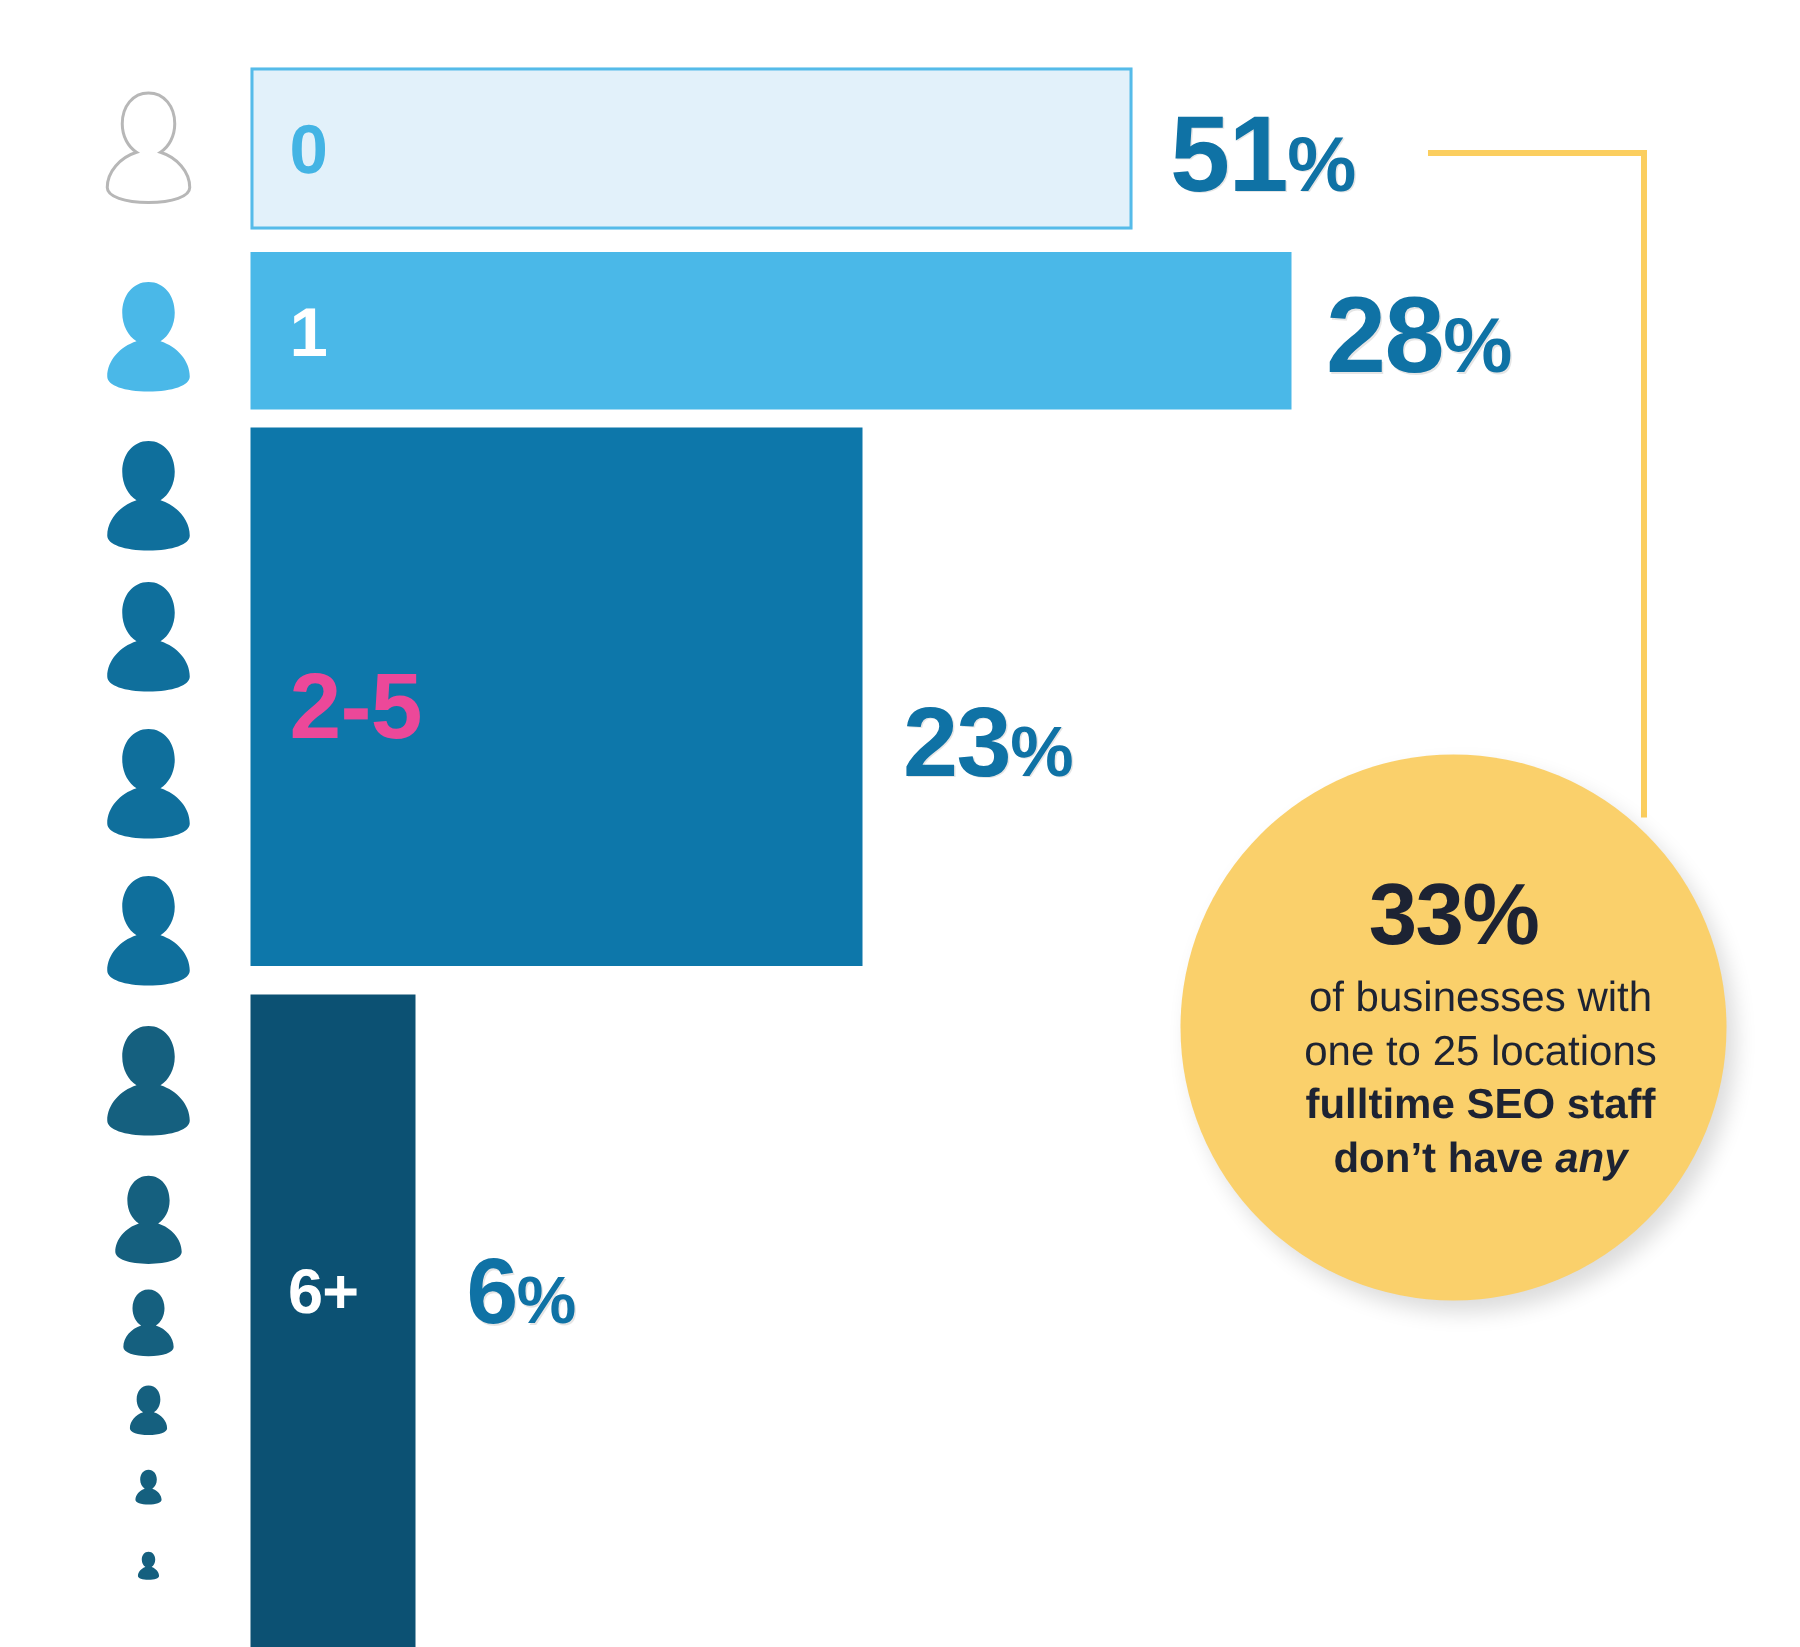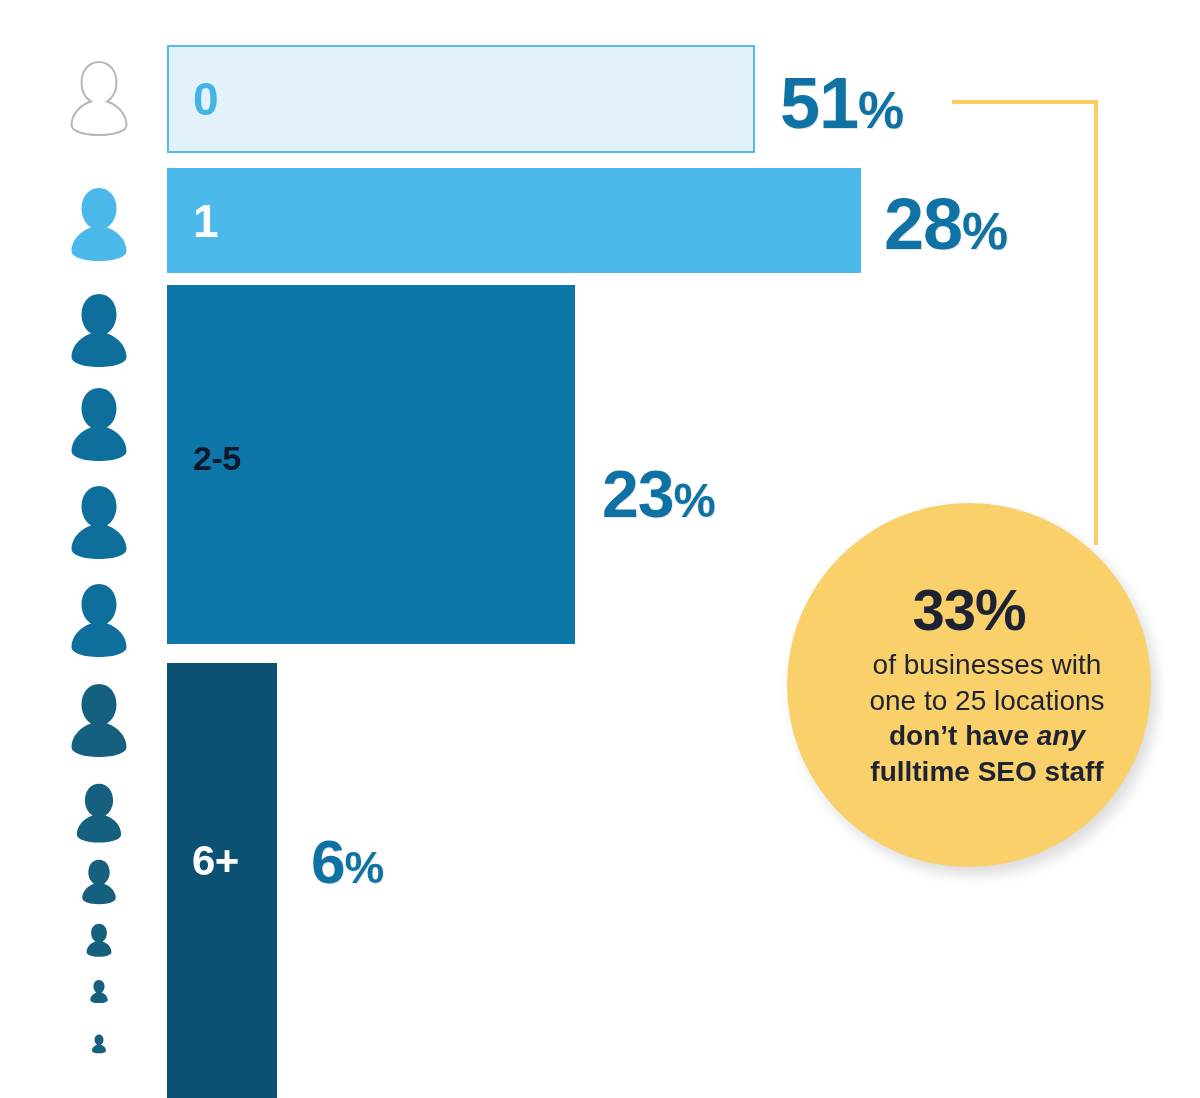--- a/index.html
+++ b/index.html
@@ -82,22 +82,22 @@
   #pct-1 { left: 884px; top: 188px; font-size: 72px; color: #0f72a5; }
 
   
   #bar-2 {
     left: 167px; top: 285px;
     width: 408px; height: 359px;
     background: #0d77aa;
   }
   #label-2 {
     left: 193px; top: 441px;
-    font-size: 34px;
-    color: #0f172a;
+    font-size: 62px;
+    color: #ec4899;
   }
   #pct-2 { left: 602px; top: 429px; font-size: 66px; color: #0f72a5; margin-top: 32px; }
 
   
   #bar-3 {
     left: 167px; top: 663px;
     width: 110px; height: 435px;
     background: #0c5173;
   }
   #label-3 {
@@ -258,19 +258,19 @@
     <span>6</span><span class="sym">%</span>
   </div>
 
   <div class="connector-h"></div>
   <div class="connector-v"></div>
 
   <div class="bubble">
     <div class="bubble-pct">33%</div>
     <div class="bubble-line">of businesses with</div>
     <div class="bubble-line">one to 25 locations</div>
+    <div class="bubble-line strong">fulltime SEO staff</div>
     <div class="bubble-line strong">
       <span>don’t have </span><span class="ital">any</span>
     </div>
-    <div class="bubble-line strong">fulltime SEO staff</div>
   </div>
 
 </div>
 
 </body></html>

